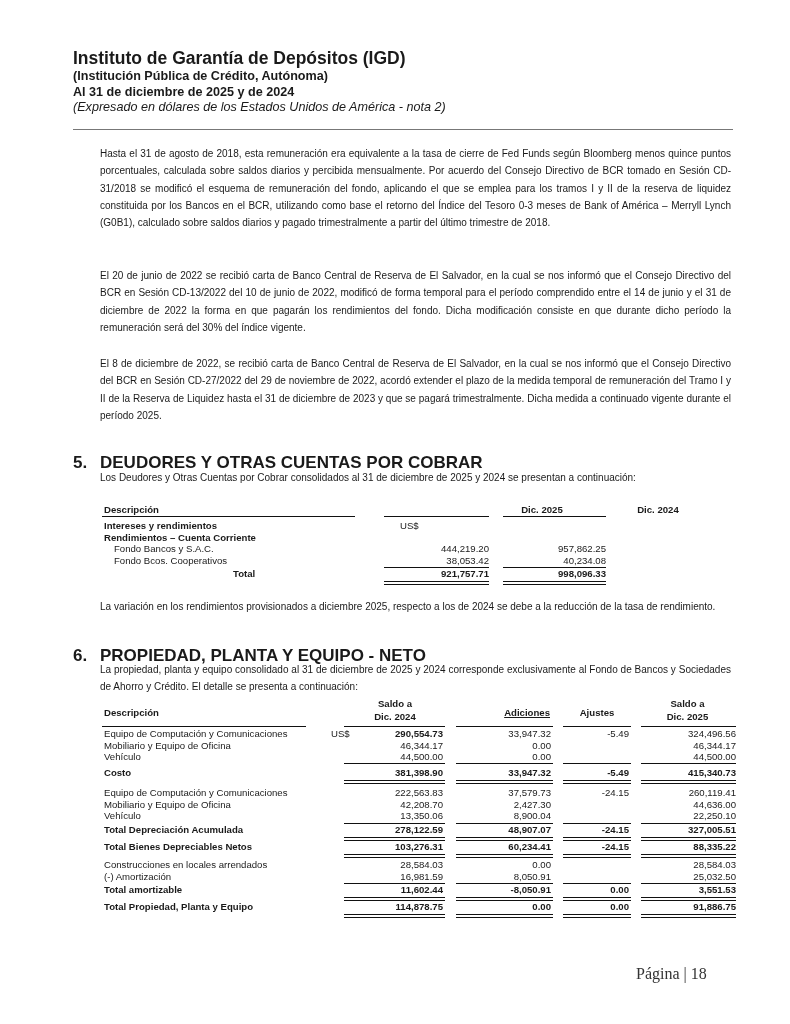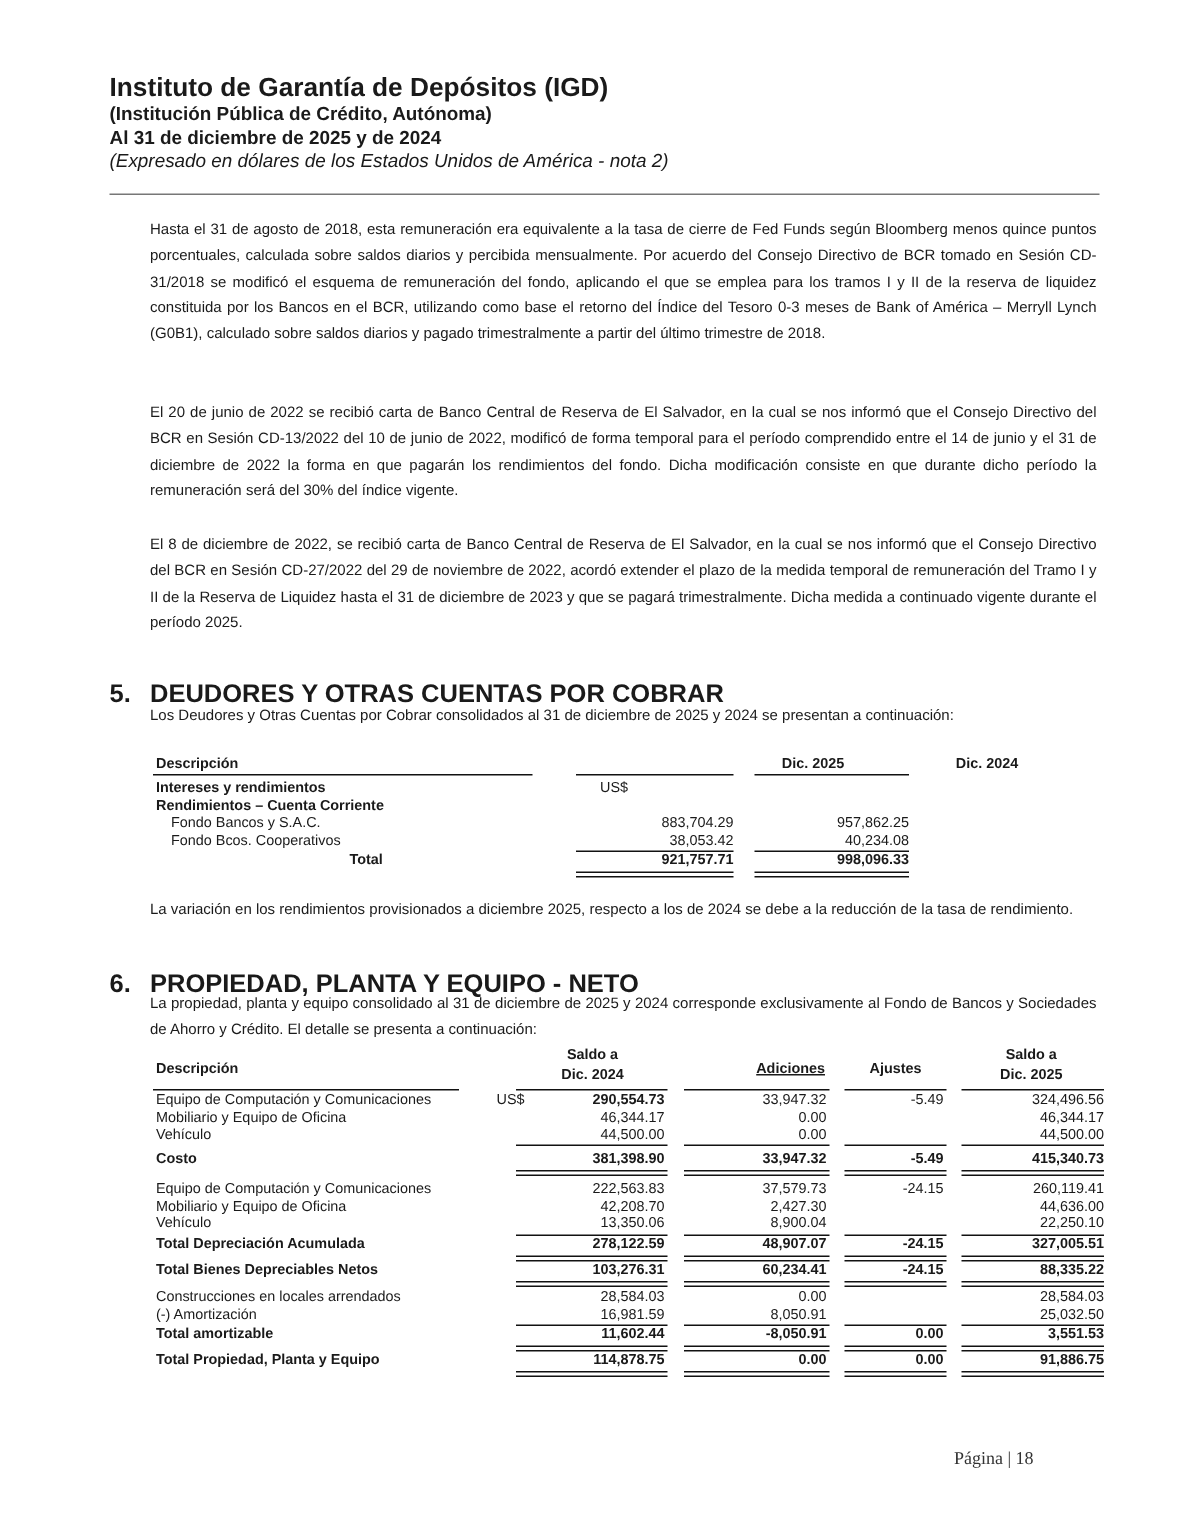--- a/index.html
+++ b/index.html
@@ -18,21 +18,21 @@
   .section-title .num { display: inline-block; width: 27px; }
 
   .tbl { position: absolute; font-size: 9.6px; line-height: 11.6px; }
   .row { position: relative; height: 11.6px; white-space: nowrap; }
   .cell { position: absolute; top: 0; }
   .num-cell { text-align: right; }
   .bold { font-weight: bold; }
   .hline { position: absolute; border-top: 1.6px solid #111; }
   .dline { position: absolute; height: 4px; border-top: 1.2px solid #111; border-bottom: 1.2px solid #111; }
 
-  .footer { position: absolute; left: 636px; top: 965px; font-family: "Liberation Serif", serif; font-size: 12px; color: #333; }
+  .footer { position: absolute; left: 636px; top: 965px; font-family: "Liberation Serif", serif; font-size: 16px; color: #333; }
 </style>
 </head>
 <body>
 
 <div class="header">
   <div class="title">Instituto de Garantía de Depósitos (IGD)</div>
   <div class="sub">(Institución Pública de Crédito, Autónoma)</div>
   <div class="sub">Al 31 de diciembre de 2025 y de 2024</div>
   <div class="sub italic">(Expresado en dólares de los Estados Unidos de América - nota 2)</div>
 </div>
@@ -60,21 +60,21 @@
   <div style="position:absolute; top:16px; left:0; width:620px;">
     <div class="row bold">
       <span class="cell" style="left:4px;">Intereses y rendimientos</span>
       <span class="cell" style="left:300px; font-weight:normal;">US$</span>
     </div>
     <div class="row bold">
       <span class="cell" style="left:4px;">Rendimientos – Cuenta Corriente</span>
     </div>
     <div class="row">
       <span class="cell" style="left:14px;">Fondo Bancos y S.A.C.</span>
-      <span class="cell num-cell" style="left:285px; width:104px;">883,704.29</span>
+      <span class="cell num-cell" style="left:285px; width:104px;">444,219.20</span>
       <span class="cell num-cell" style="left:404px; width:102px;">957,862.25</span>
     </div>
     <div class="row">
       <span class="cell" style="left:14px;">Fondo Bcos. Cooperativos</span>
       <span class="cell num-cell" style="left:285px; width:104px;">38,053.42</span>
       <span class="cell num-cell" style="left:404px; width:102px;">40,234.08</span>
     </div>
     <div class="hline" style="left:284px; top:47px; width:105px;"></div>
     <div class="hline" style="left:403px; top:47px; width:103px;"></div>
     <div class="row bold" style="margin-top:2px;">

